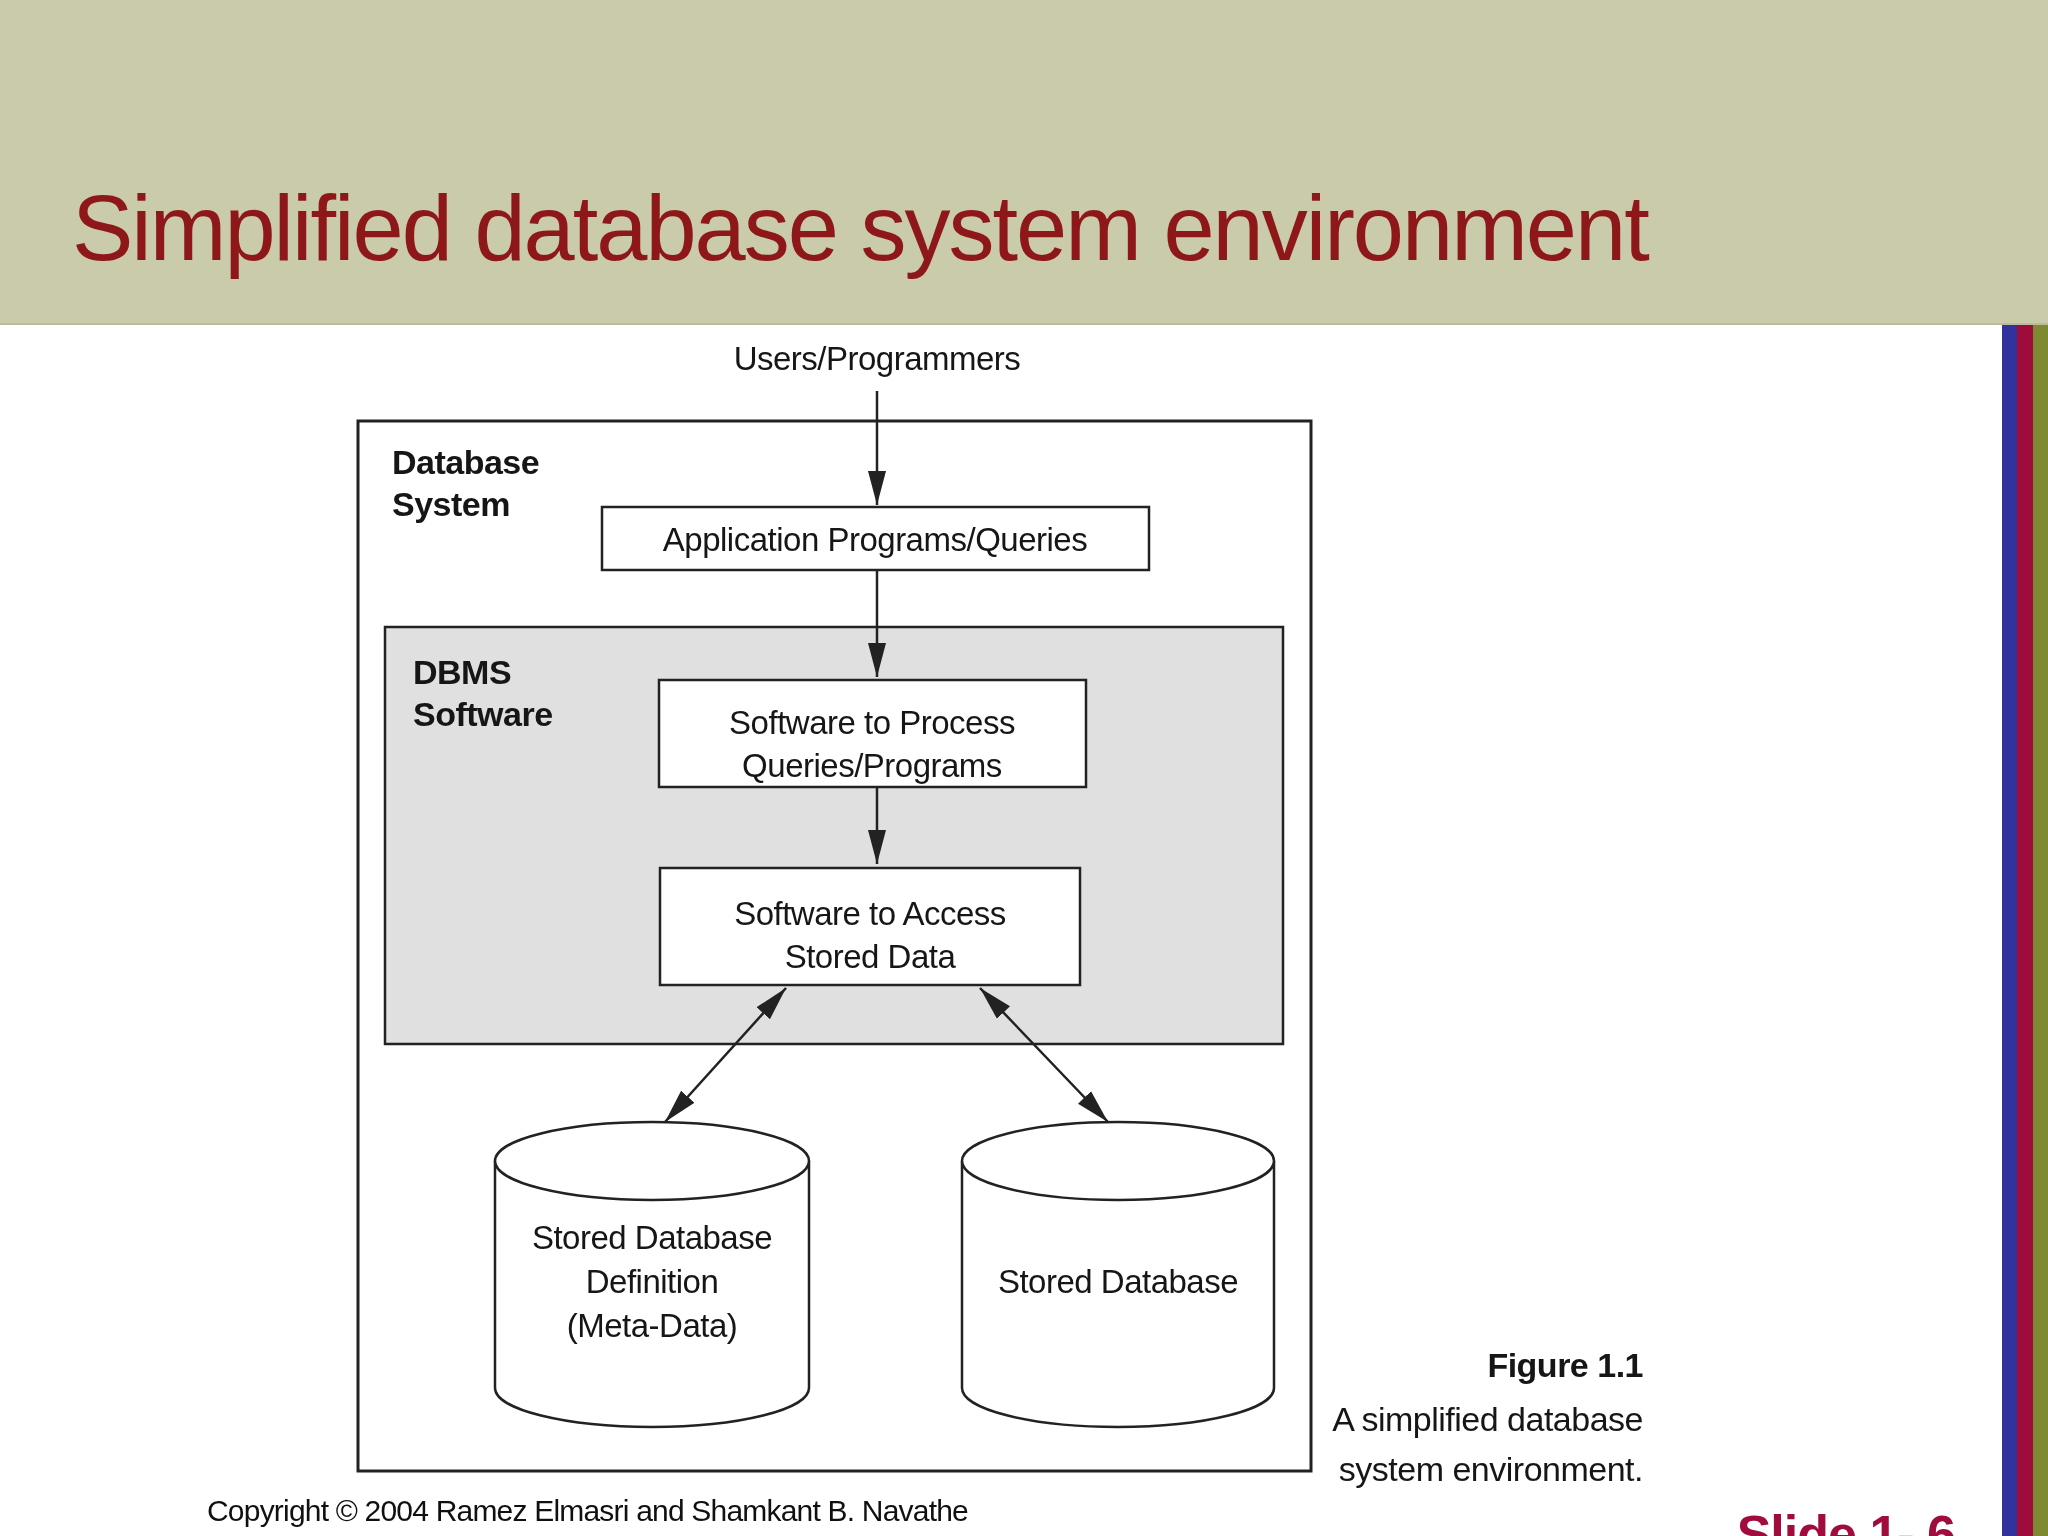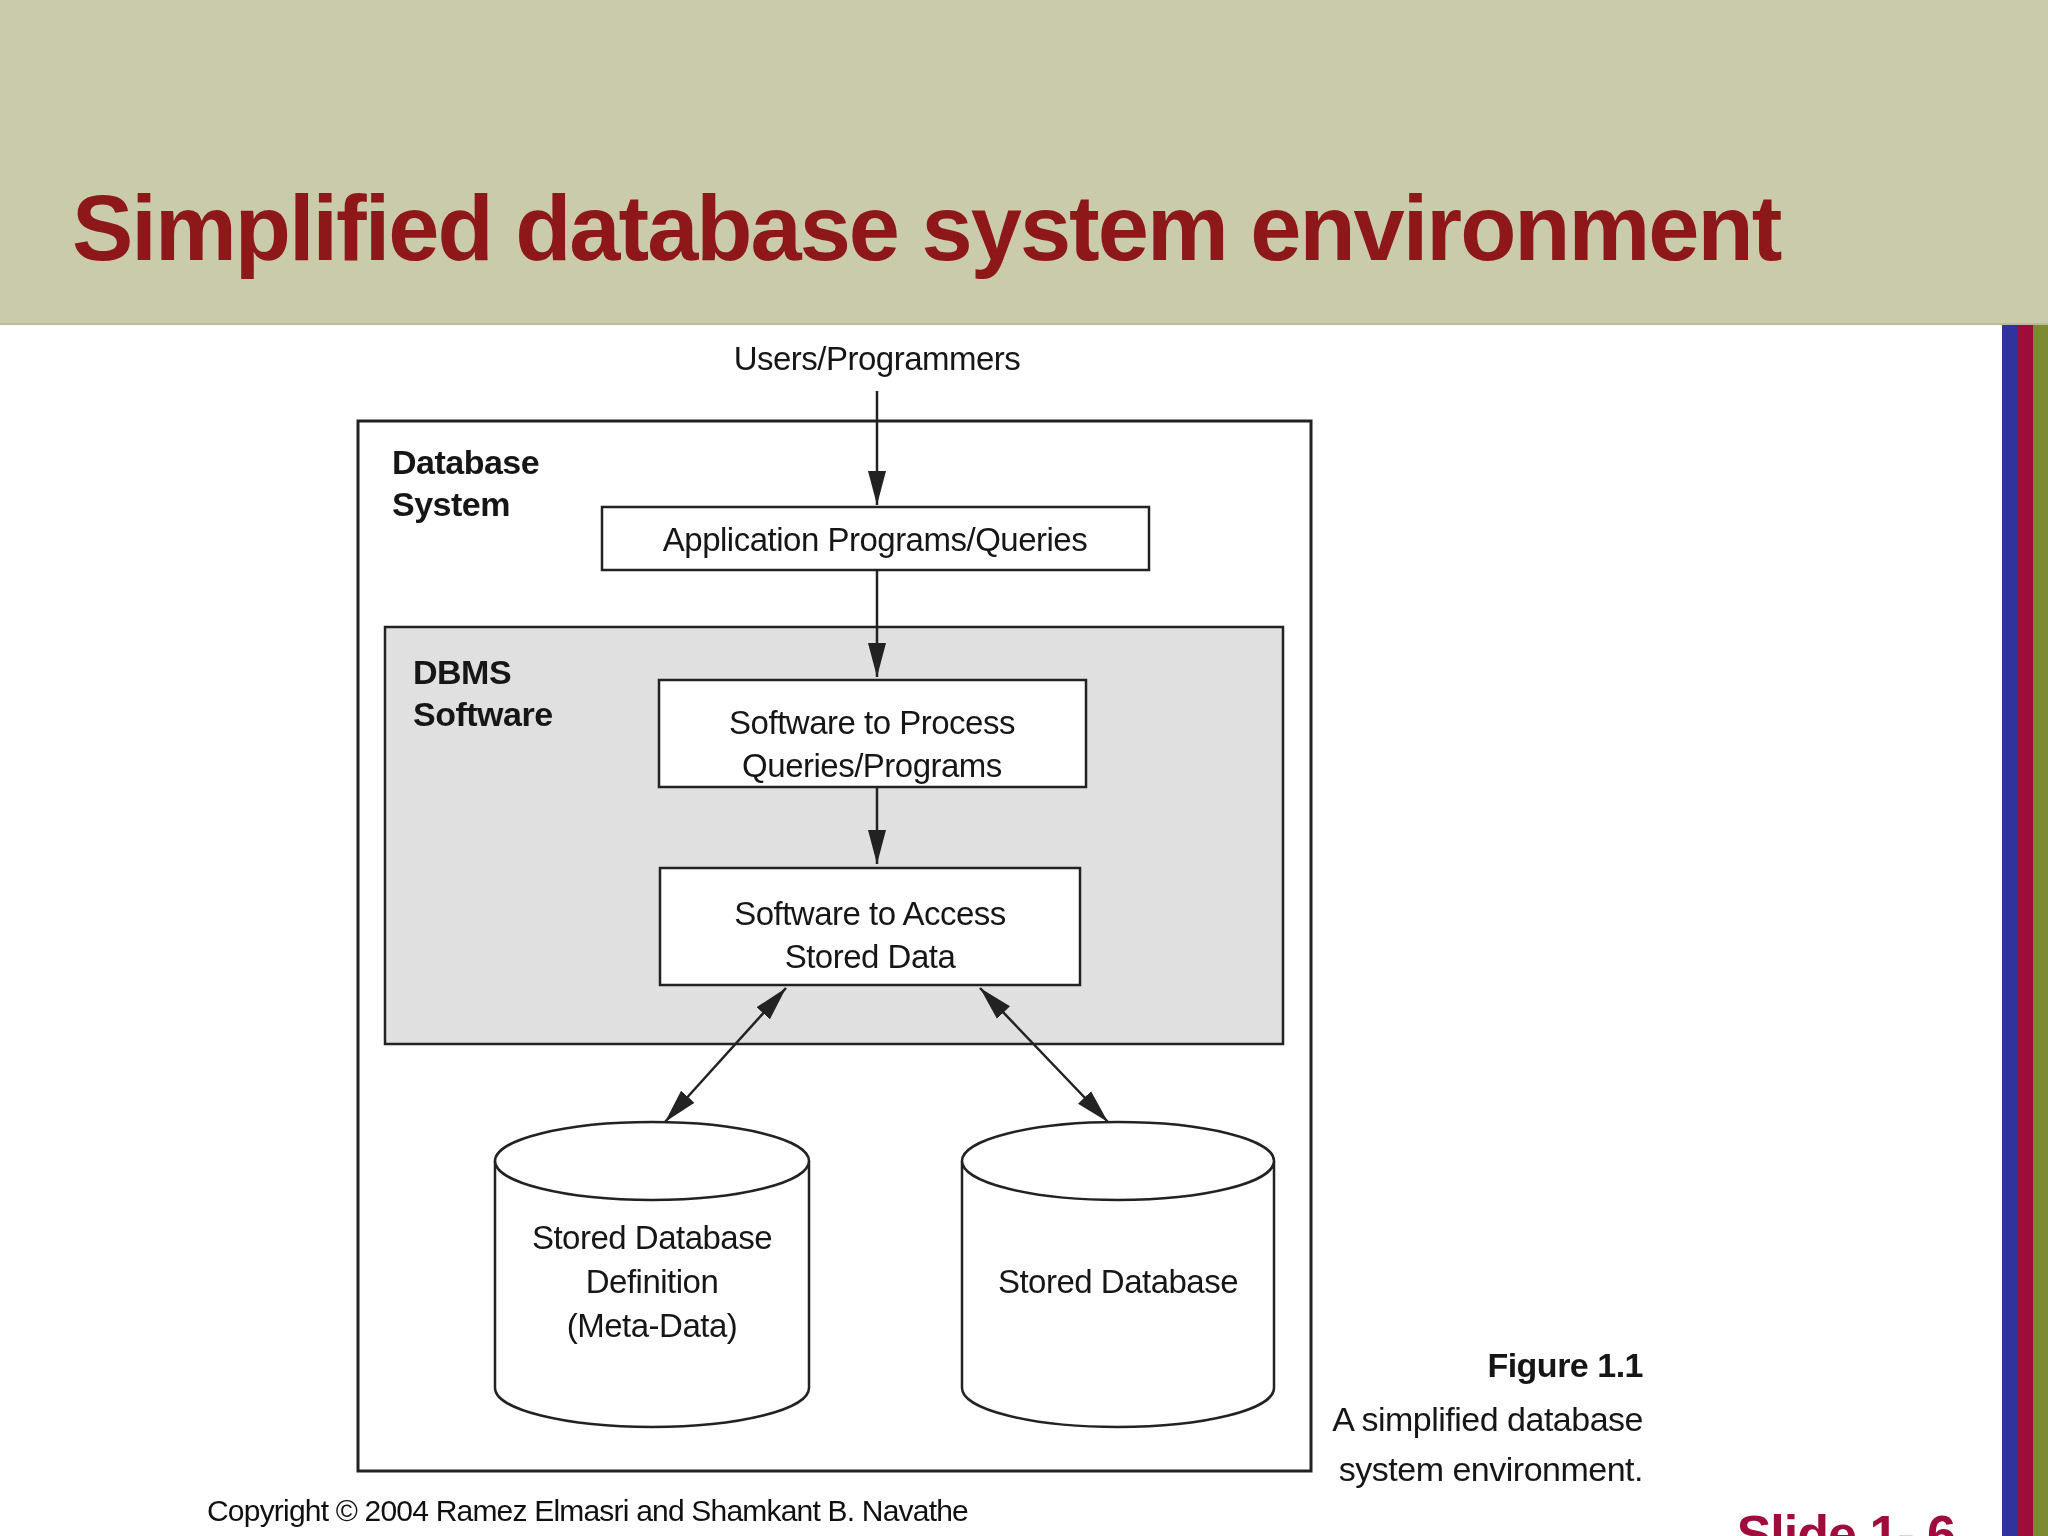--- a/index.html
+++ b/index.html
@@ -10,21 +10,21 @@
   body{
     width:2048px;height:1536px;position:relative;overflow:hidden;background:#ffffff;
     font-family:"Liberation Sans","DejaVu Sans",sans-serif;
   }
   .band{
     position:absolute;left:0;top:0;width:2048px;height:325px;
     background:var(--band);border-bottom:2px solid #b9bb9b;box-sizing:border-box;
   }
   .slide-title{
     position:absolute;left:72px;top:182px;font-size:92px;line-height:1;
-    letter-spacing:-2px;color:var(--titleRed);white-space:nowrap;font-weight:bold;
+    letter-spacing:-2px;color:var(--titleRed);white-space:nowrap;
   }
   .stripe{position:absolute;top:325px;height:1211px;}
   .stripe.blue{left:2002px;width:15px;background:var(--stripeBlue);}
   .stripe.crimson{left:2017px;width:16px;background:var(--stripeCrimson);}
   .stripe.olive{left:2033px;width:15px;background:var(--stripeOlive);}
   svg.diagram{position:absolute;left:0;top:0;}
   svg.diagram .shape{fill:none;stroke:var(--ink);stroke-width:2.5px;}
   svg.diagram .shape.thick{stroke-width:3px;}
   svg.diagram .whitefill{fill:#ffffff;}
   svg.diagram .grayfill{fill:var(--grayFill);}

